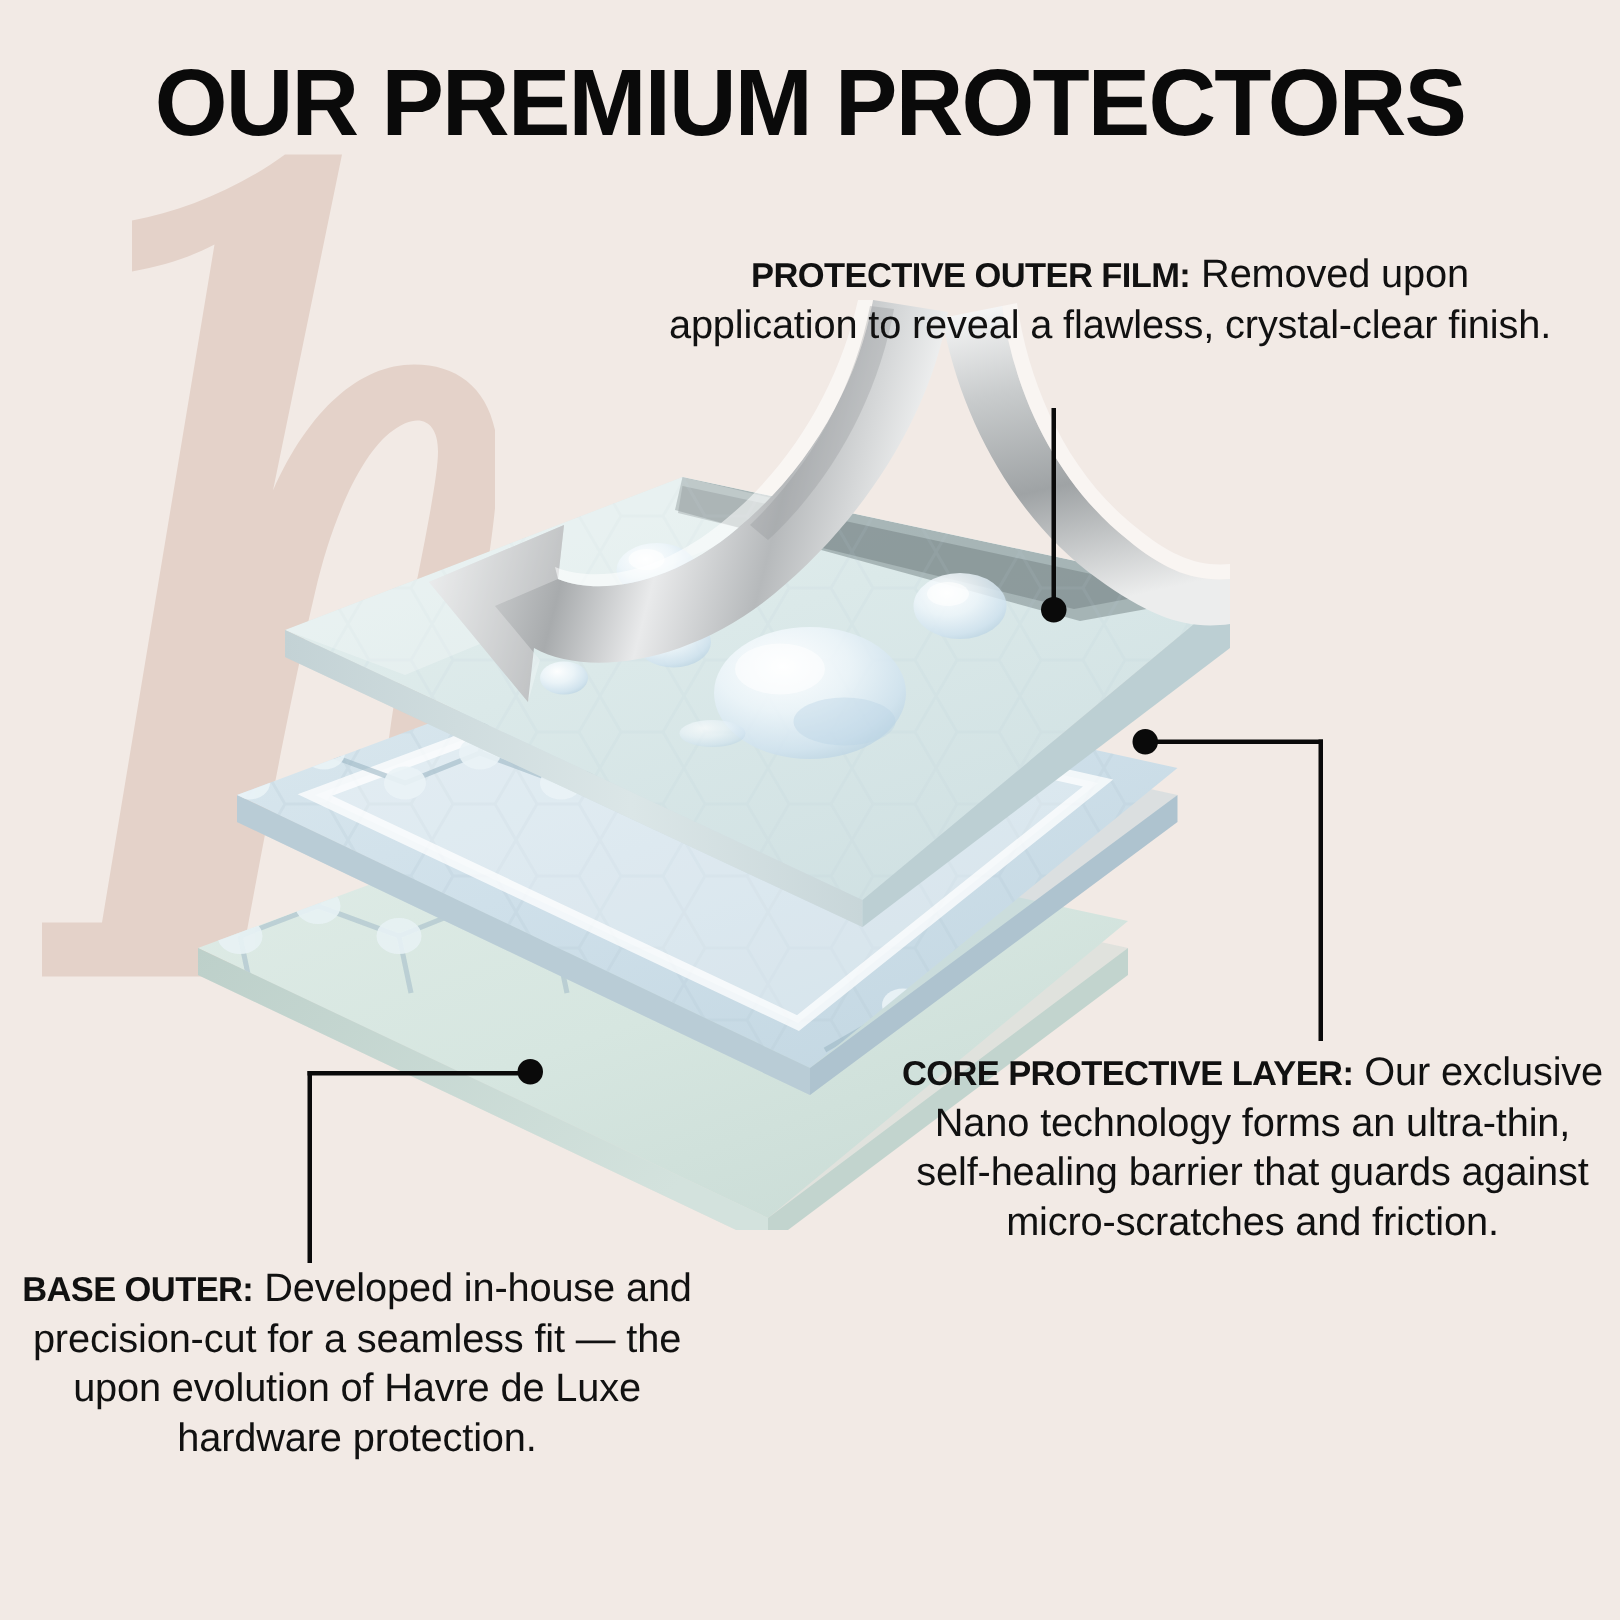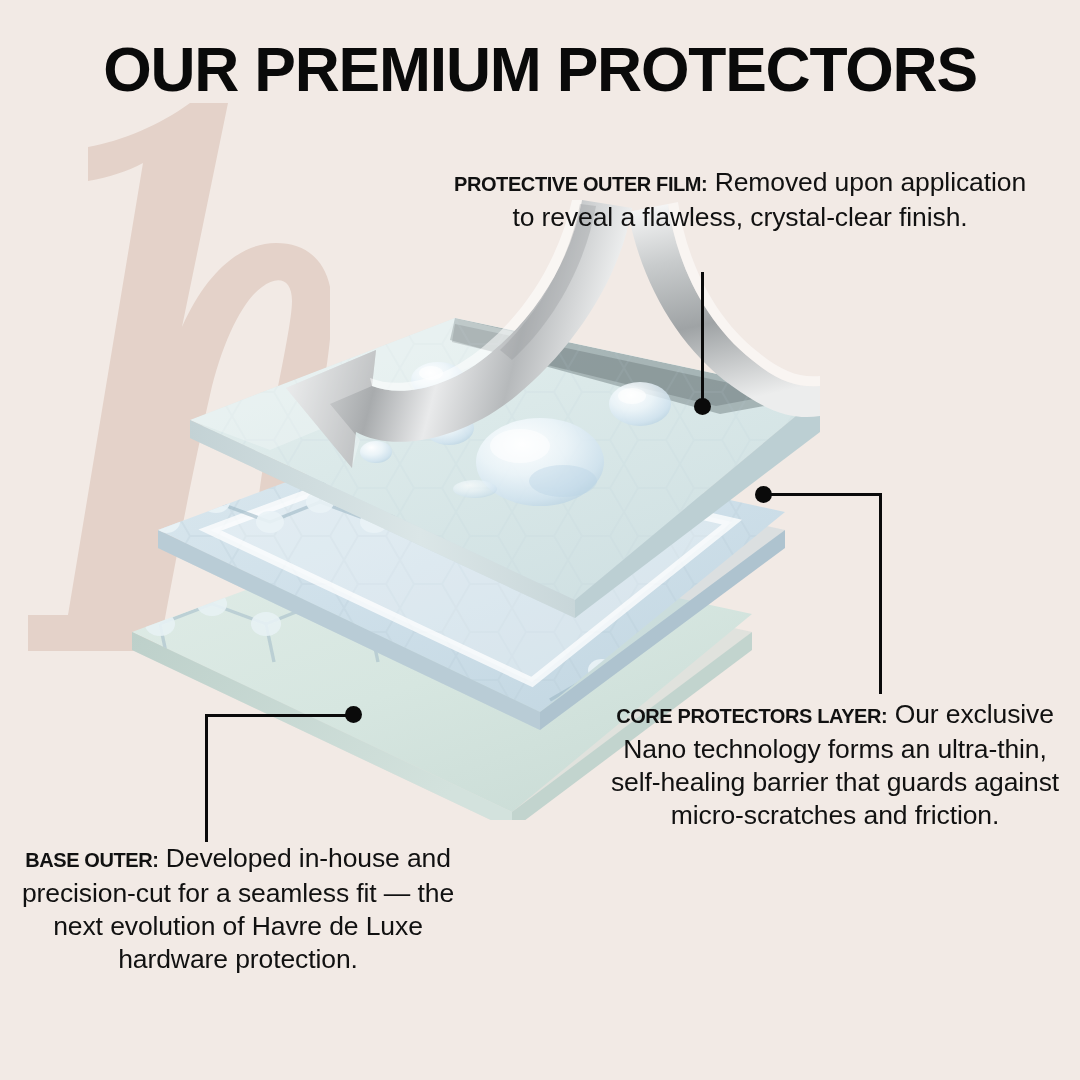--- a/index.html
+++ b/index.html
@@ -39,21 +39,21 @@
 
   
   .callout{position:absolute;color:#111;}
   .callout p{margin:0;}
   .callout .body{
     font-size:26.5px;line-height:33px;font-weight:400;
     letter-spacing:-0.1px;
   }
   .callout .lead{
     font-weight:900;letter-spacing:-0.4px;
-    font-size:20px;
+    font-size:23px;
   }
 
   #co-outer{left:440px;top:166px;width:600px;text-align:center;}
   #co-core{left:600px;top:698px;width:470px;text-align:center;}
   #co-base{left:8px;top:842px;width:460px;text-align:center;}
 </style>
 </head>
 <body>
 
 <div id="stage">
@@ -265,20 +265,20 @@
     <div class="lseg" style="left:205px;top:714px;width:150px;height:3px;"></div>
     <div class="lseg" style="left:205px;top:714px;width:3px;height:128px;"></div>
     <div class="ldot" style="left:345px;top:706px;"></div>
   </div>
 
   <div class="callout" id="co-outer">
     <p class="body"><span class="lead">PROTECTIVE OUTER FILM:</span><span> Removed upon application to reveal a flawless, crystal-clear finish.</span></p>
   </div>
 
   <div class="callout" id="co-core">
-    <p class="body"><span class="lead">CORE PROTECTORS LAYER:</span><span> Our exclusive Nano technology forms an ultra-thin, self-healing barrier that guards against micro-scratches and friction.</span></p>
+    <p class="body"><span class="lead">CORE PROTECTIVE LAYER:</span><span> Our exclusive Nano technology forms an ultra-thin, self-healing barrier that guards against micro-scratches and friction.</span></p>
   </div>
 
   <div class="callout" id="co-base">
-    <p class="body"><span class="lead">BASE OUTER:</span><span> Developed in-house and precision-cut for a seamless fit — the next evolution of Havre de Luxe hardware protection.</span></p>
+    <p class="body"><span class="lead">BASE OUTER:</span><span> Developed in-house and precision-cut for a seamless fit — the upon evolution of Havre de Luxe hardware protection.</span></p>
   </div>
 
 </div>
 
 </body></html>

